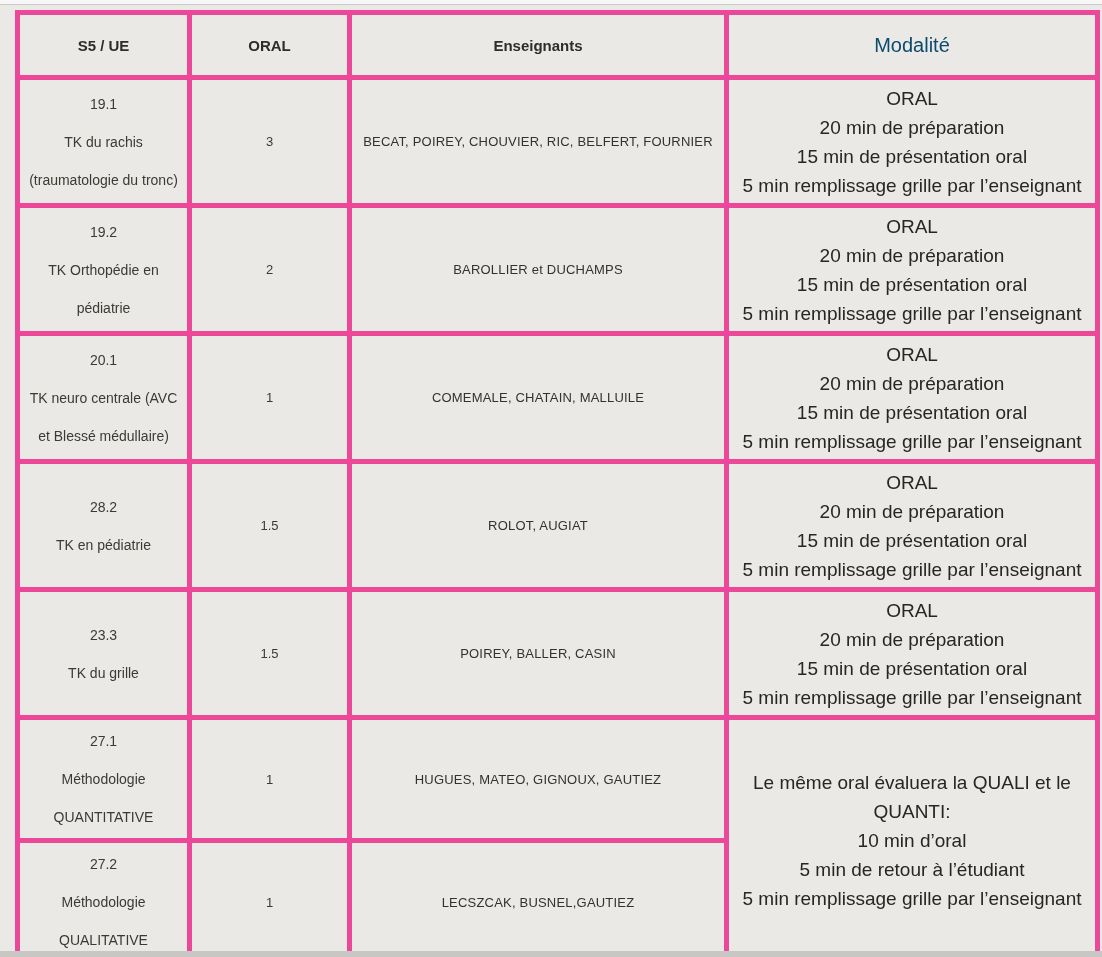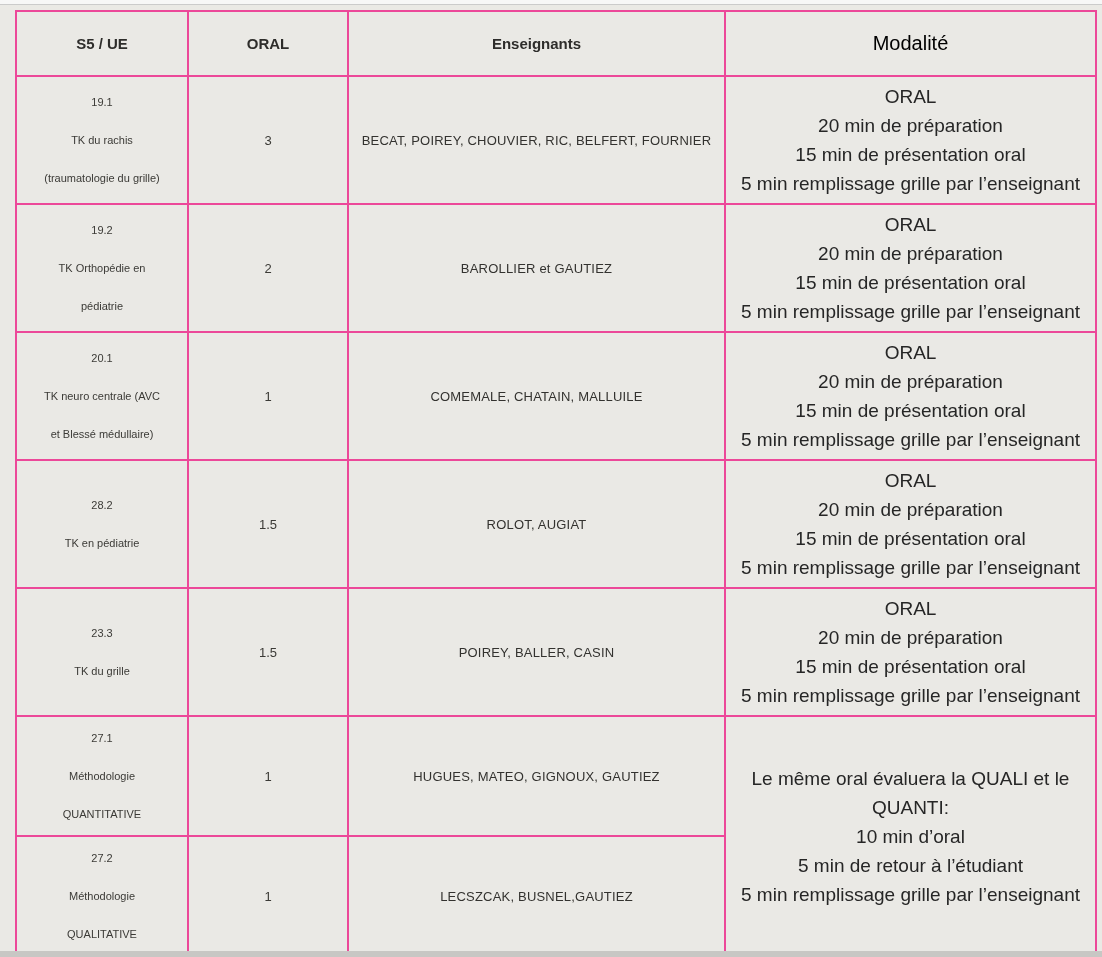--- a/index.html
+++ b/index.html
@@ -20,42 +20,42 @@
     background: #c8c7c4;
   }
 
   table.grid {
     position: absolute; left: 15px; top: 10px;
     width: 1080px;
     table-layout: fixed;
     border-collapse: collapse;
   }
   table.grid td, table.grid th {
-    border: 2px solid #ec4899;
+    border: 5px solid #ec4899;
     background: #eae9e5;
     text-align: center;
     vertical-align: middle;
     padding: 2px 6px;
     overflow: hidden;
   }
 
   tr.header-row { height: 65px; }
   tr.body-row   { height: 128px; }
   tr.body-row-6 { height: 101px; }
   tr.body-row-7 { height: 88px; }
 
   th.head-small {
     font-size: 15px; font-weight: bold; color: #2e2d2b;
     font-family: "Liberation Sans", sans-serif;
   }
   th.head-modalite {
-    font-size: 20px; font-weight: normal; color: #000000;
+    font-size: 20px; font-weight: normal; color: #0c4a6e;
   }
 
-  td.ue-cell { font-size: 11px; color: #3b3a36; }
+  td.ue-cell { font-size: 14px; color: #3b3a36; }
   td.ue-cell .line { line-height: 38px; white-space: nowrap; }
 
   td.ects-cell { font-size: 13px; color: #3b3a36; }
 
   td.ens-cell { font-size: 13px; color: #33322f; letter-spacing: 0.2px; }
 
   td.mod-cell { font-size: 19px; color: #262626; }
   td.mod-cell .mline { line-height: 29px; }
   td.mod-cell .mline-wrap { line-height: 29px; }
 </style>
@@ -78,40 +78,40 @@
       <th class="head-small">S5 / UE</th>
       <th class="head-small">ORAL</th>
       <th class="head-small">Enseignants</th>
       <th class="head-modalite">Modalité</th>
     </tr>
 
     <tr class="body-row">
       <td class="ue-cell">
         <div class="line">19.1</div>
         <div class="line">TK du rachis</div>
-        <div class="line">(traumatologie du grille)</div>
+        <div class="line">(traumatologie du tronc)</div>
       </td>
       <td class="ects-cell">3</td>
       <td class="ens-cell">BECAT, POIREY, CHOUVIER, RIC, BELFERT, FOURNIER</td>
       <td class="mod-cell">
         <div class="mline">ORAL</div>
         <div class="mline">20 min de préparation</div>
         <div class="mline">15 min de présentation oral</div>
         <div class="mline">5 min remplissage grille par l’enseignant</div>
       </td>
     </tr>
 
     <tr class="body-row">
       <td class="ue-cell">
         <div class="line">19.2</div>
         <div class="line">TK Orthopédie en</div>
         <div class="line">pédiatrie</div>
       </td>
       <td class="ects-cell">2</td>
-      <td class="ens-cell">BAROLLIER et GAUTIEZ</td>
+      <td class="ens-cell">BAROLLIER et DUCHAMPS</td>
       <td class="mod-cell">
         <div class="mline">ORAL</div>
         <div class="mline">20 min de préparation</div>
         <div class="mline">15 min de présentation oral</div>
         <div class="mline">5 min remplissage grille par l’enseignant</div>
       </td>
     </tr>
 
     <tr class="body-row">
       <td class="ue-cell">

